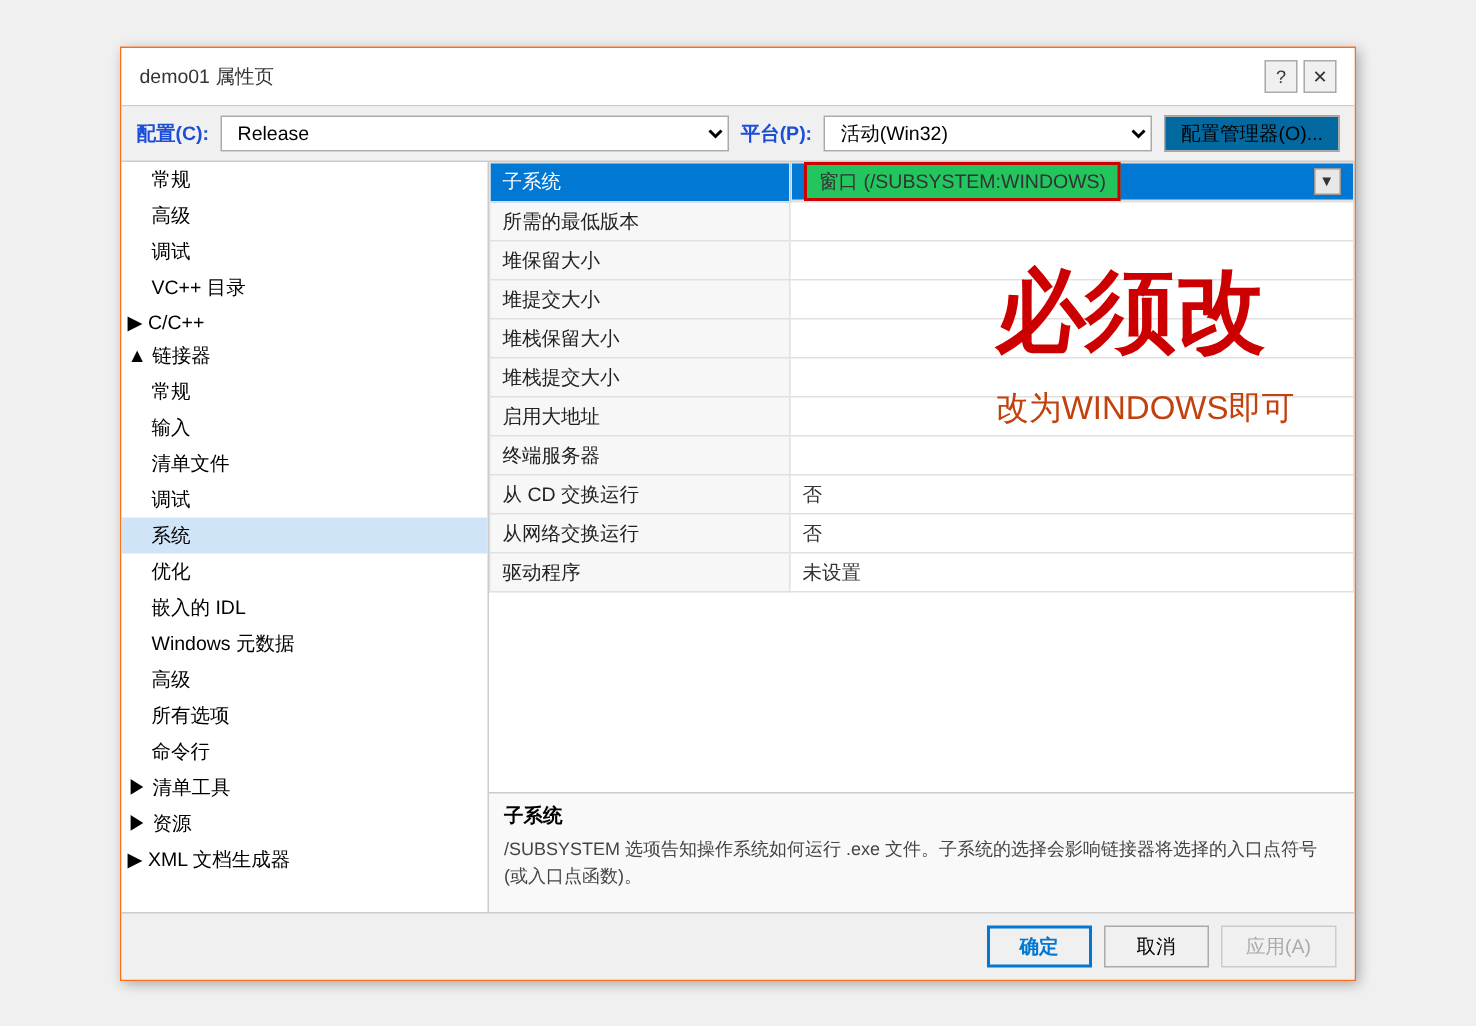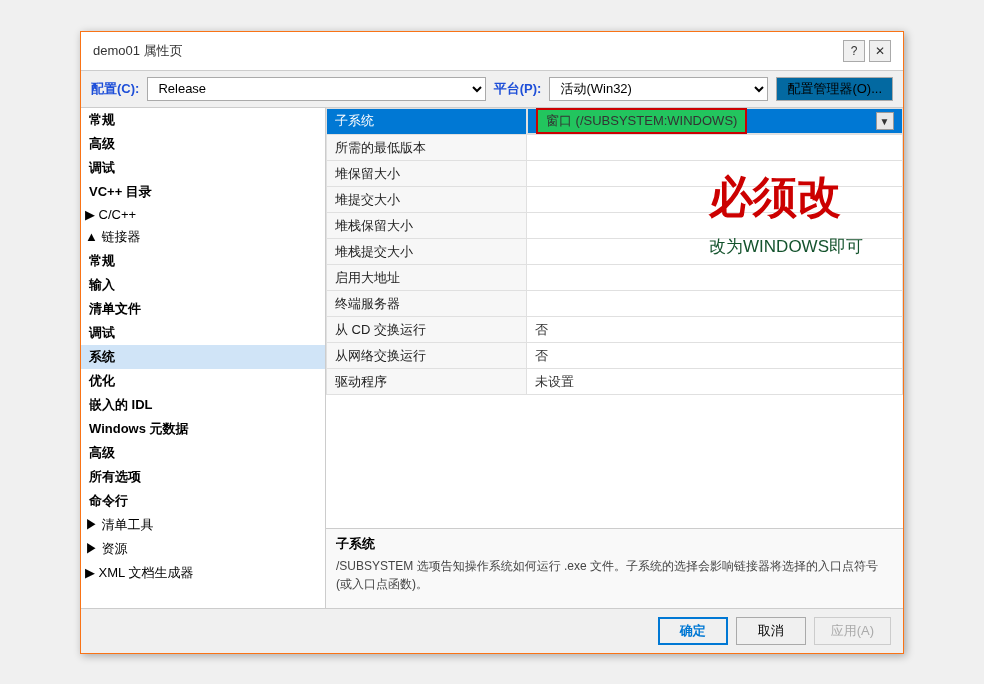--- a/index.html
+++ b/index.html
@@ -107,21 +107,21 @@
       display: flex;
       align-items: center;
     }
     .tree-item.selected { background: #d0e4f7; }
     .tree-item .item-text {
       flex: 1;
     }
 
     
     .indent-0 { padding-left: 4px; }
-    .indent-1 { padding-left: 8px; font-weight: bold; }
+    .indent-1 { padding-left: 20px; }
 
     
     .prop-panel {
       flex: 1;
       display: flex;
       flex-direction: column;
       overflow: hidden;
     }
 
     .prop-table-container {
@@ -187,26 +187,26 @@
 
     
     .annotation-area {
       position: absolute;
       right: 40px;
       top: 60px;
       pointer-events: none;
     }
     .must-change {
       color: #cc0000;
-      font-size: 44px;
+      font-size: 60px;
       font-weight: bold;
     }
     .change-hint {
-      color: #14532d;
-      font-size: 17px;
+      color: #c2410c;
+      font-size: 22px;
       font-weight: normal;
       margin-top: 8px;
     }
 
     
     .desc-panel {
       border-top: 1px solid #ccc;
       background: #f9f9f9;
       padding: 6px 10px;
       min-height: 80px;

